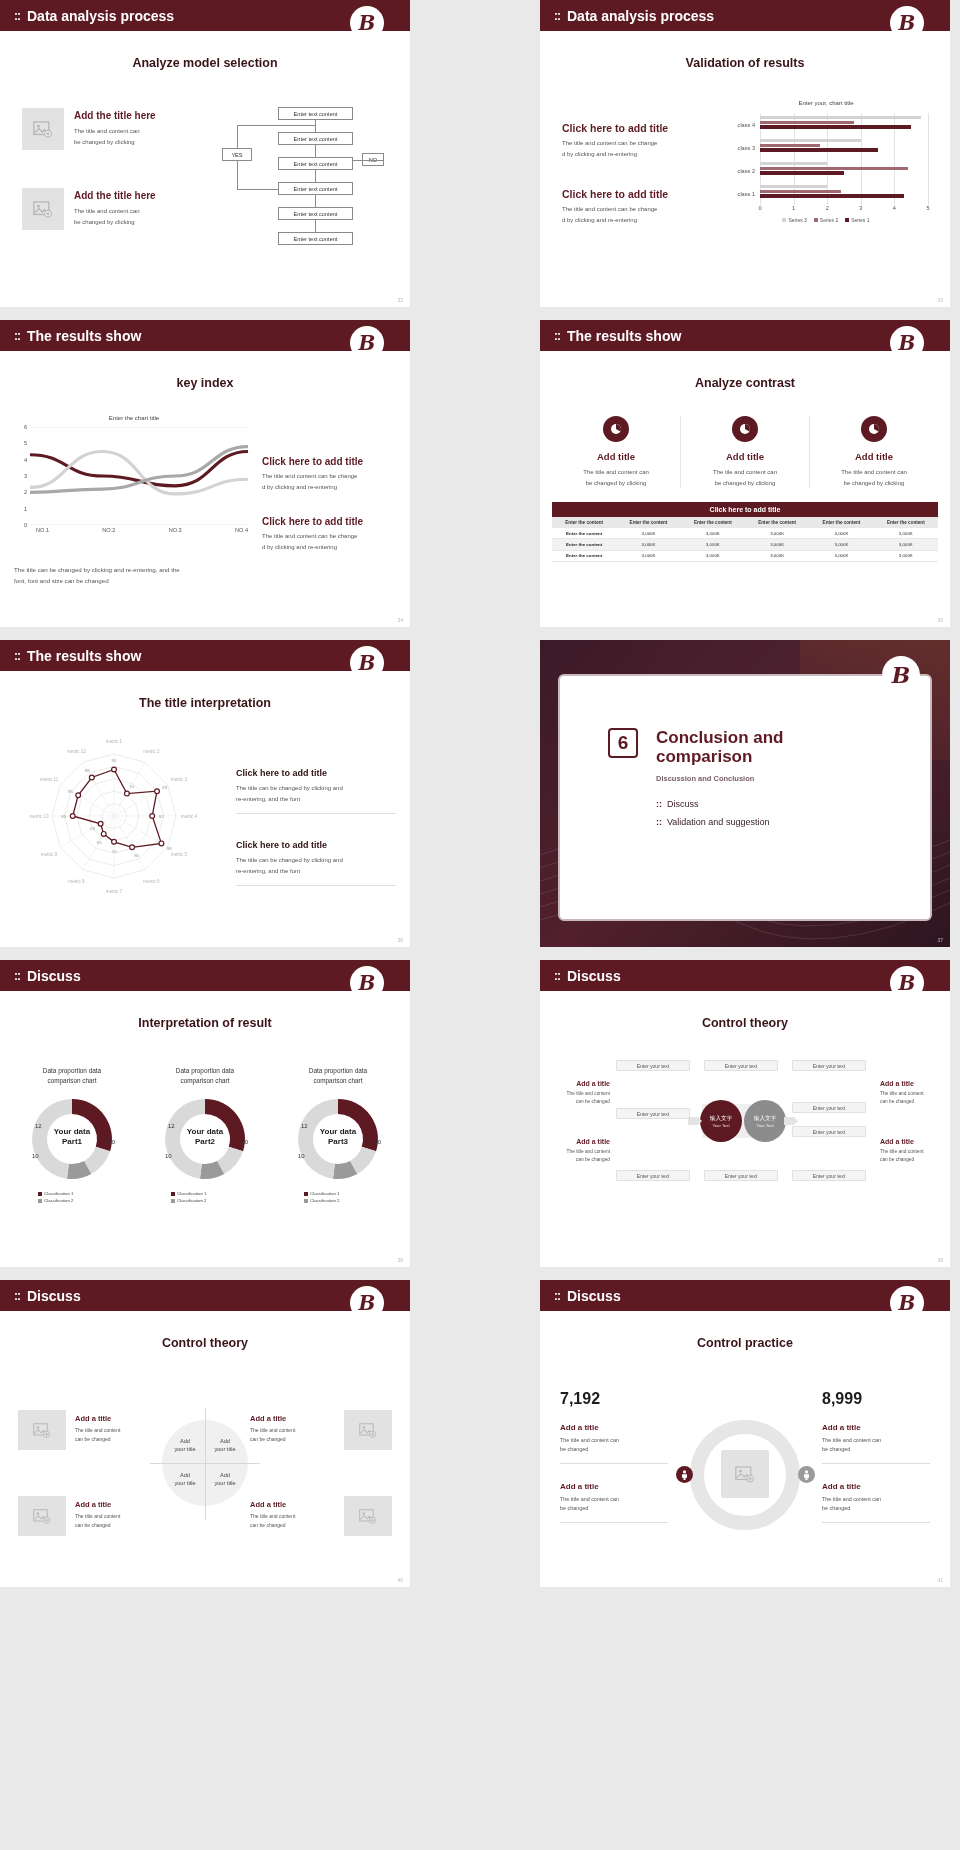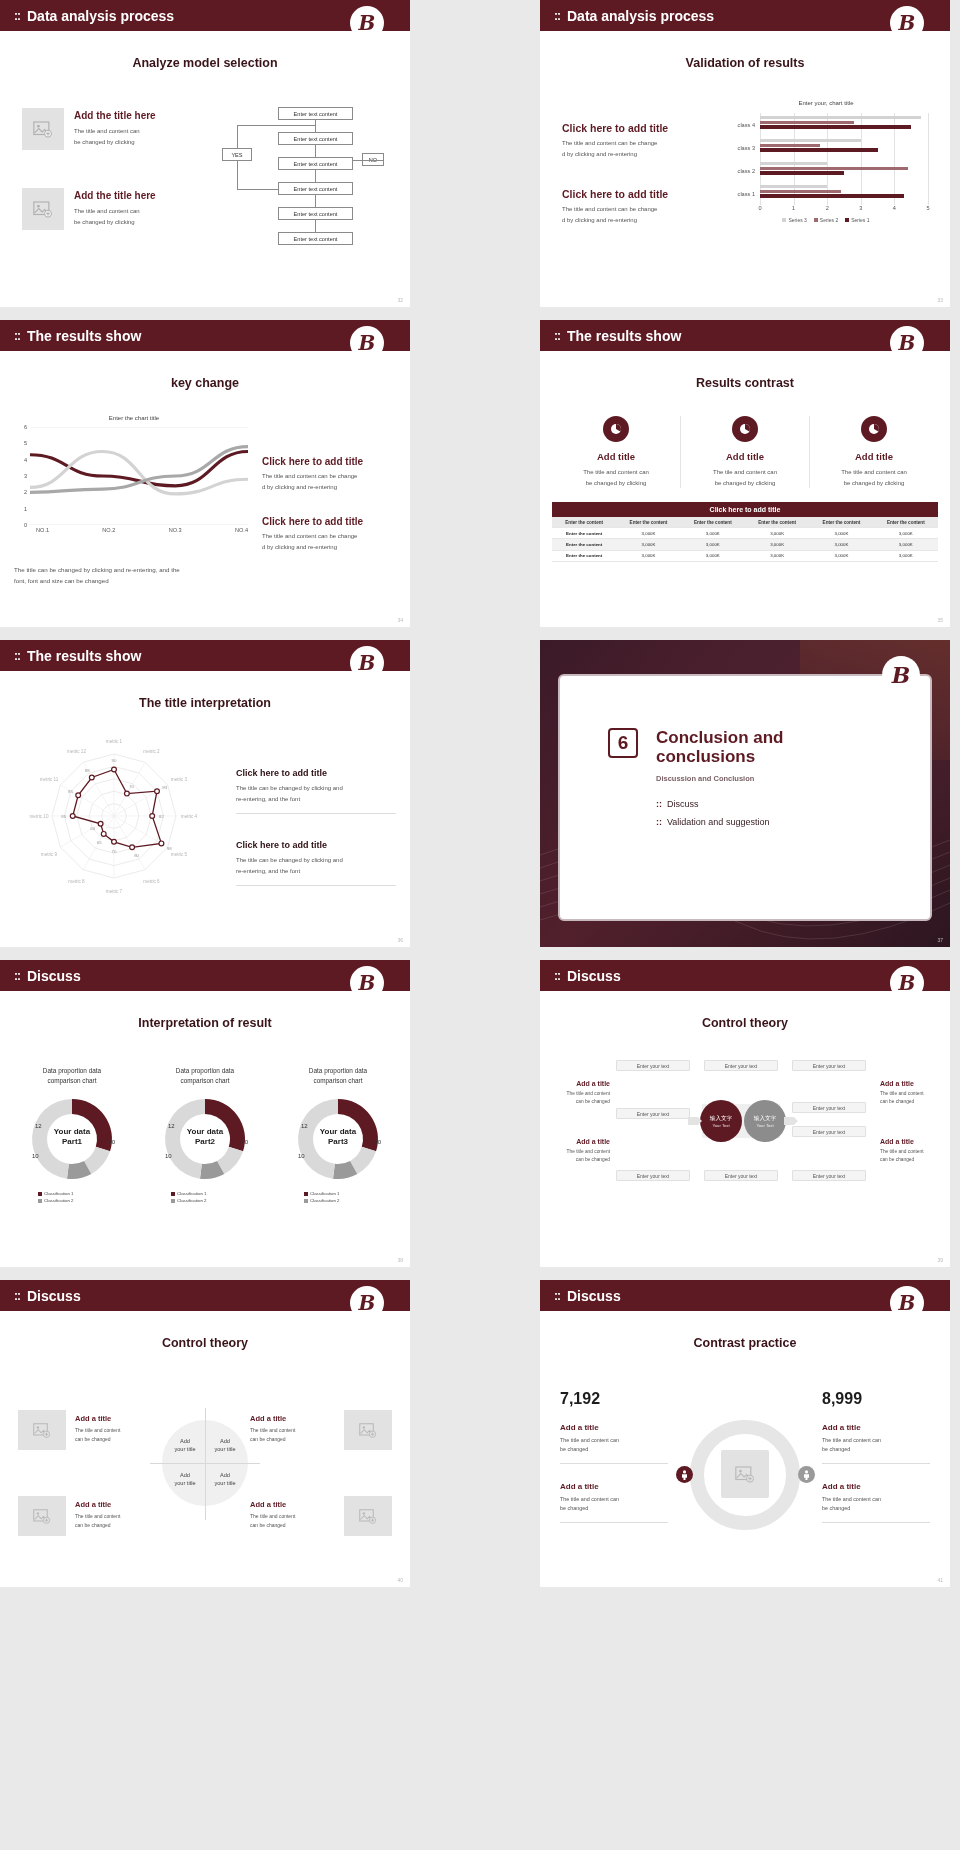--- a/index.html
+++ b/index.html
@@ -238,21 +238,21 @@
   </div>
   <div class="pgnum">33</div>
 </div>
 
 <div class="slide">
   <div class="hdr">
     <span class="dots">::</span>
     <span class="ttl">The results show</span>
   </div>
   <div class="logo">B</div>
-  <div class="stitle">key change</div>
+  <div class="stitle">key index</div>
 
   <div style="position:absolute;left:14px;top:95px;width:240px;">
     <div class="bc-title">Enter the chart title</div>
     <div style="position:relative;height:98px;margin-top:6px;">
       <div id="s34-yticks" style="position:absolute;left:0;top:0;width:14px;height:100%;">
             <div class="axlbl" style="position: absolute; right: 1px; top: 0%; transform: translateY(-50%);">6</div>
             <div class="axlbl" style="position: absolute; right: 1px; top: 16.6667%; transform: translateY(-50%);">5</div>
             <div class="axlbl" style="position: absolute; right: 1px; top: 33.3333%; transform: translateY(-50%);">4</div>
             <div class="axlbl" style="position: absolute; right: 1px; top: 50%; transform: translateY(-50%);">3</div>
             <div class="axlbl" style="position: absolute; right: 1px; top: 66.6667%; transform: translateY(-50%);">2</div>
@@ -295,21 +295,21 @@
   </div>
   <div class="pgnum">34</div>
 </div>
 
 <div class="slide">
   <div class="hdr">
     <span class="dots">::</span>
     <span class="ttl">The results show</span>
   </div>
   <div class="logo">B</div>
-  <div class="stitle">Results contrast</div>
+  <div class="stitle">Analyze contrast</div>
 
   <div style="position:absolute;left:12px;top:96px;right:12px;display:flex;">
     <div style="flex:1;text-align:center;border-right:1px solid #e4e4e4;">
       <div style="margin:0 auto;width:26px;height:26px;border-radius:50%;background:#5E1A23;display:flex;align-items:center;justify-content:center;">
         <svg width="12" height="12" viewBox="0 0 12 12">
               <circle cx="6" cy="6" r="5" fill="#fff"></circle>
               <path d="M6 6 L6 1 A5 5 0 0 1 10.3 8.5 Z" fill="#5E1A23"></path>
             </svg>
       </div>
       <div class="h3" style="margin-top:9px;font-size:9.5px;">Add title</div>
@@ -487,21 +487,21 @@
       </g>
     </svg>
     <div style="position:absolute;right:0;top:0;width:150px;height:120px;background:linear-gradient(200deg,#7a3a2c,#4a2028);opacity:.55;"></div>
   </div>
   <div class="divcard">
     <div style="position:absolute;left:48px;top:52px;display:flex;align-items:flex-start;gap:18px;">
       <div class="numbox">6</div>
       <div>
         <div style="font-size:17px;font-weight:bold;color:#5E1A23;line-height:1.12;">
           <div>Conclusion and</div>
-          <div>conclusions</div>
+          <div>comparison</div>
         </div>
         <div style="font-size:7.5px;color:#7a6166;margin-top:8px;font-weight:bold;">Discussion and Conclusion</div>
         <div style="margin-top:12px;font-size:9px;color:#3a2226;line-height:2;">
           <div><span style="color:#5E1A23;font-weight:bold;margin-right:5px;">::</span><span>Discuss</span></div>
           <div><span style="color:#5E1A23;font-weight:bold;margin-right:5px;">::</span><span>Validation and suggestion</span></div>
         </div>
       </div>
     </div>
   </div>
   <div class="logo" style="top:16px;right:30px;width:38px;height:38px;font-size:22px;">B</div>
@@ -724,21 +724,21 @@
   <div style="position:absolute;left:208px;top:192px;text-align:center;width:34px;font-size:5.6px;color:#444;line-height:1.4;"><span>Add</span><br><span>your title</span></div>
   <div class="pgnum">40</div>
 </div>
 
 <div class="slide">
   <div class="hdr">
     <span class="dots">::</span>
     <span class="ttl">Discuss</span>
   </div>
   <div class="logo">B</div>
-  <div class="stitle">Contrast practice</div>
+  <div class="stitle">Control practice</div>
 
   <div style="position:absolute;left:20px;top:110px;width:108px;">
     <div style="font-size:16px;font-weight:bold;color:#1d1d1d;">7,192</div>
     <div style="margin-top:15px;">
       <div class="h3" style="font-size:8px;">Add a title</div>
       <div class="body-s" style="font-size:5.4px;margin-top:4px;">
         <div>The title and content can</div>
         <div>be changed</div>
       </div>
       <div style="height:1px;background:#ddd;margin-top:8px;"></div>

